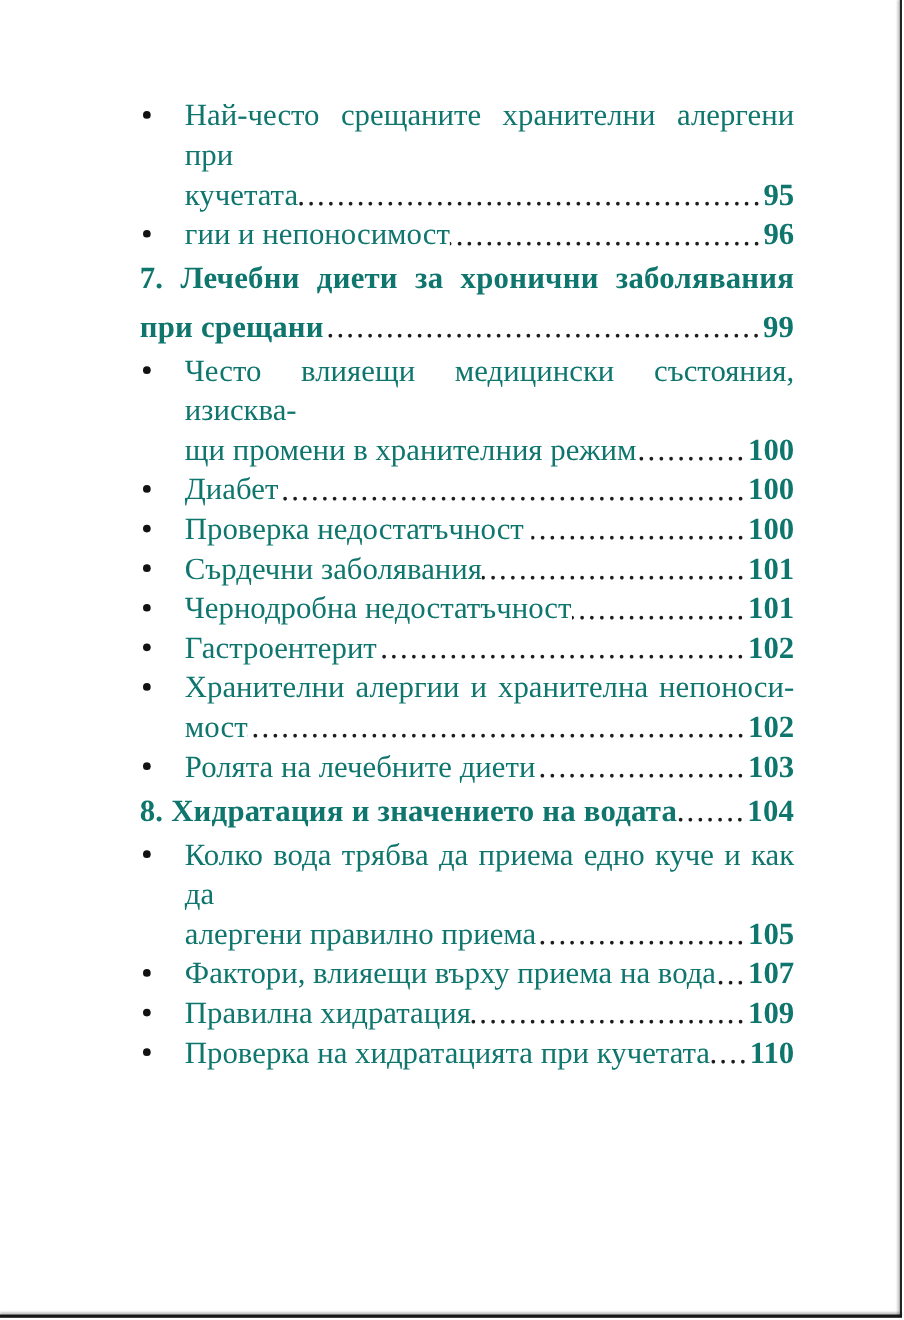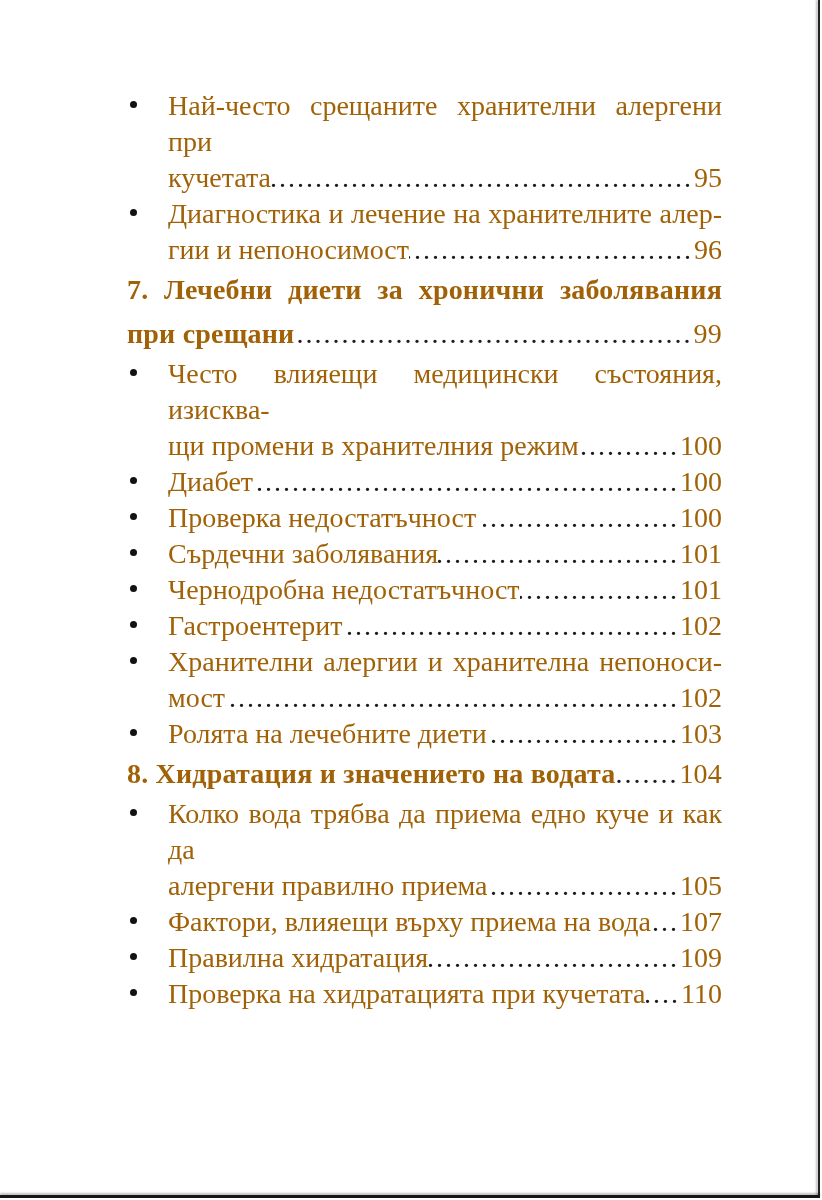--- a/index.html
+++ b/index.html
@@ -3,21 +3,21 @@
 <meta charset="utf-8">
 <style>
   html, body { margin: 0; padding: 0; background: #e8e8e8; }
   .page {
     position: relative;
     width: 822px;
     height: 1200px;
     background: #ffffff;
     overflow: hidden;
     font-family: "Liberation Serif", "DejaVu Serif", serif;
-    color: #a16207;
+    color: #0f766e;
   }
   
   .edge-right {
     position: absolute;
     top: 0;
     right: 2px;
     width: 2px;
     height: 1197px;
     background: #232323;
     box-shadow: -2px 0 2px rgba(0,0,0,0.25);
@@ -65,21 +65,21 @@
     font-weight: normal;
     font-size: 28px;
     letter-spacing: 2px;
     color: #1b1b1b;
   }
   .leader::after {
     content: "........................................................................................................";
   }
   .page-num {
     flex: 0 0 auto;
-    font-weight: normal;
+    font-weight: bold;
     font-size: 28px;
     padding-left: 1px;
   }
   .entry { position: relative; }
   .item { padding-left: 41px; }
   .bullet {
     position: absolute;
     left: 3px;
     top: 13px;
     width: 7px;
@@ -99,21 +99,20 @@
         <span class="bullet"></span>
         <div class="line fill">Най-често срещаните хранителни алергени при</div>
         <div class="line last">
           <span class="t">кучетата</span>
           <span class="leader"></span>
           <span class="page-num">95</span>
         </div>
       </div>
       <div class="entry item">
         <span class="bullet"></span>
-        <div class="line fill">Диагностика и лечение на хранителните алер-</div>
         <div class="line last">
           <span class="t">гии и непоносимост</span>
           <span class="leader"></span>
           <span class="page-num">96</span>
         </div>
       </div>
     </div>
 
     <div class="section">
       <div class="entry heading">

